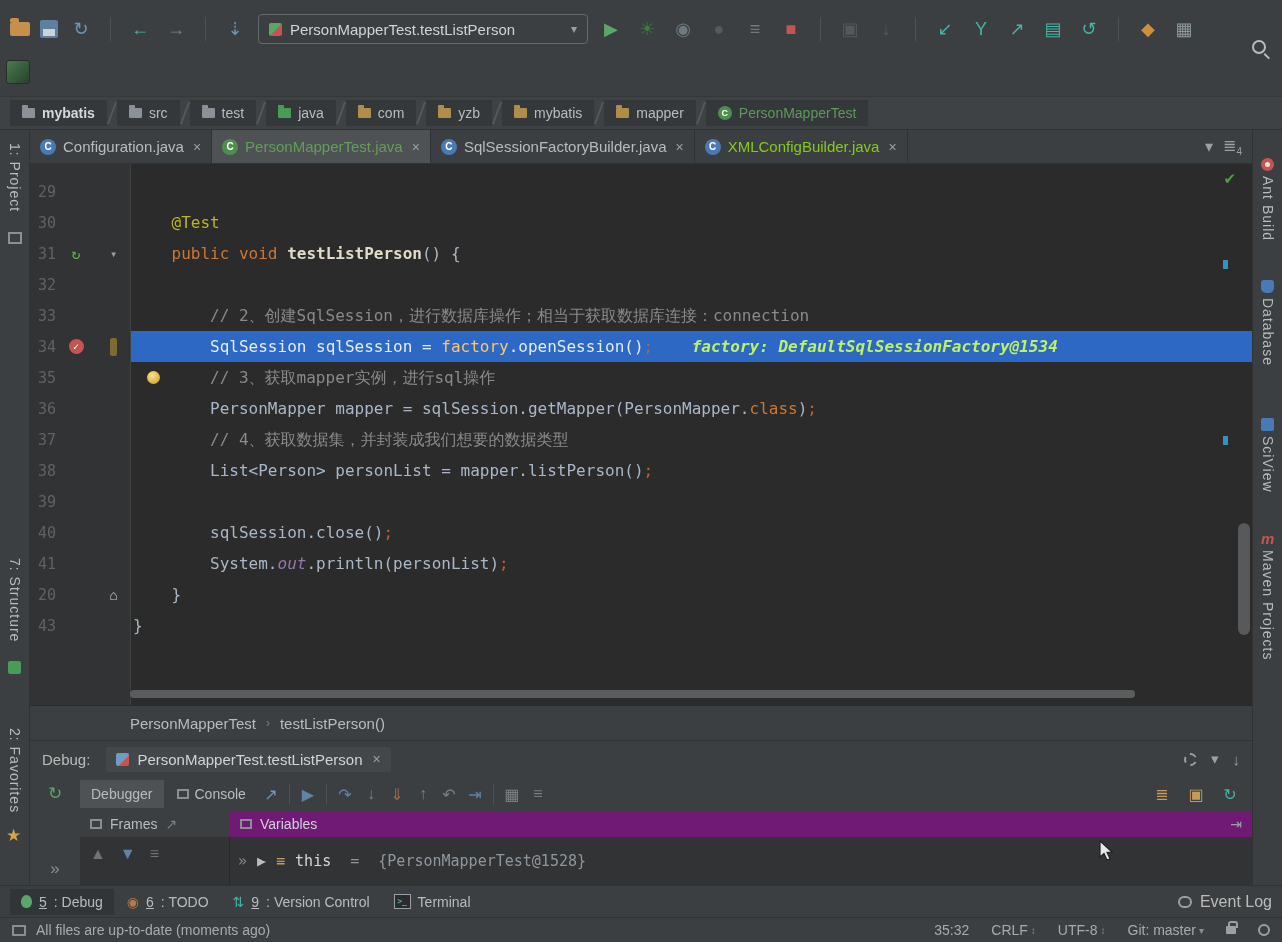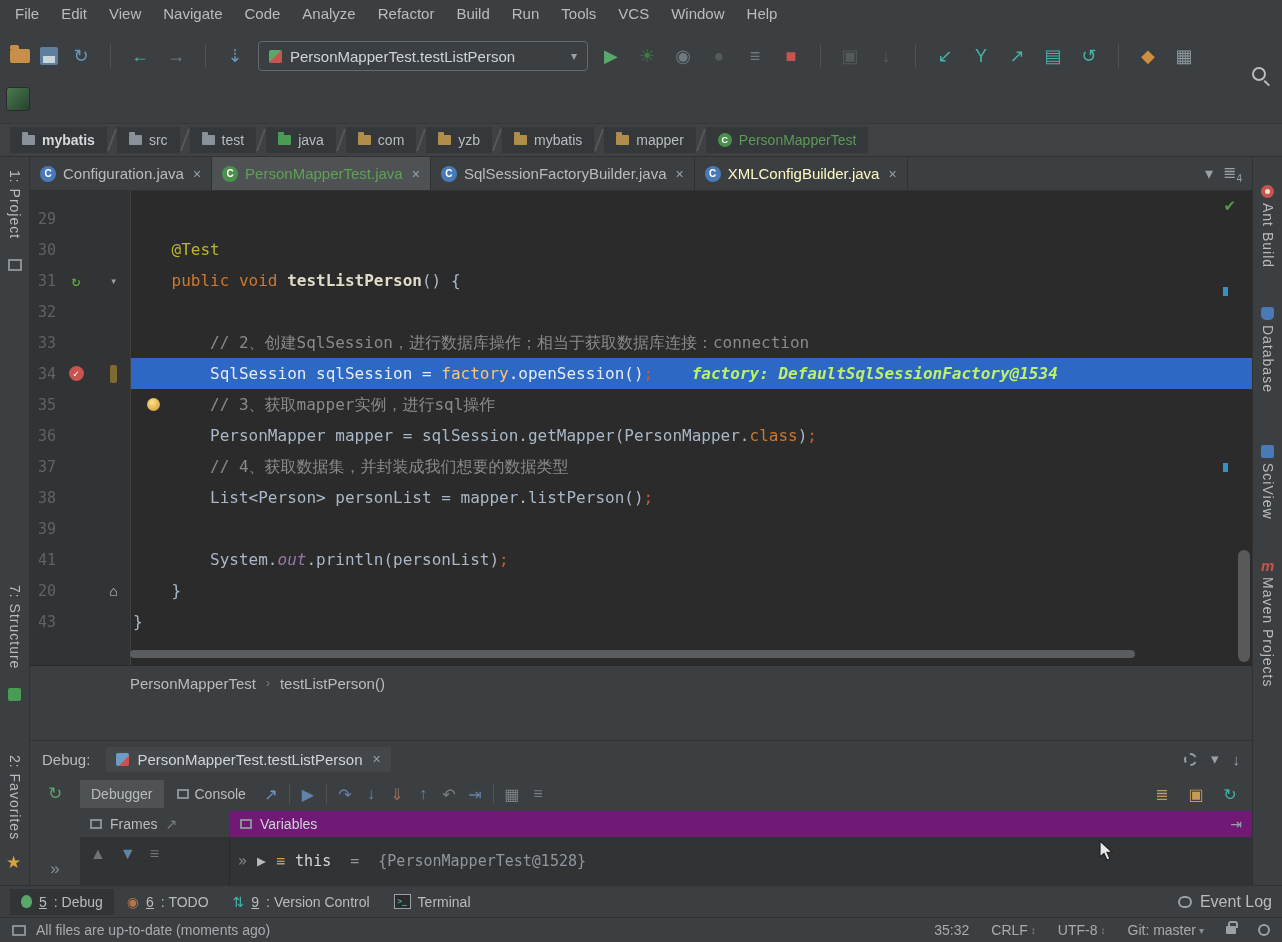--- a/index.html
+++ b/index.html
@@ -106,21 +106,21 @@
   .ed-mark { position:absolute; right:24px; width:5px; height:9px; background:#3592c4; }
   .vscroll { position:absolute; right:2px; top:359px; width:12px; height:112px; background:rgba(170,175,180,.35); border-radius:6px; }
   .hscroll { position:absolute; left:100px; width:1005px; bottom:7px; height:8px; background:#5a5d5e; border-radius:4px; }
 
   
   .navcrumb { height:35px; flex:none; display:flex; align-items:center; gap:10px; padding-left:100px;
               background:#3c3f41; border-top:1px solid #2a2a2a; font-size:15px; color:#b8bcbf; }
   .navcrumb .sep { color:#7a7f83; font-size:12px; }
 
   
-  .debug { height:145px; flex:none; display:flex; flex-direction:column; background:#3c3f41; border-top:1px solid #323232;margin-top:40px; }
+  .debug { height:145px; flex:none; display:flex; flex-direction:column; background:#3c3f41; border-top:1px solid #323232; }
   .dhead { height:36px; flex:none; display:flex; align-items:center; padding:0 12px; font-size:15px; }
   .dbgtab { display:flex; align-items:center; gap:8px; margin-left:16px; padding:4px 10px; background:#43474a; border-radius:2px; }
   .dbgtab-icon { width:13px; height:13px; border-radius:2px; background:linear-gradient(135deg,#6e9bc5 60%,#c75450 60%); }
   .dbgtab-label { color:#d0d4d9; }
   .dhead-right { margin-left:auto; display:flex; align-items:center; gap:14px; color:#9aa0a6; }
   .gear-icon { width:13px; height:13px; border:2px dashed #9aa0a6; border-radius:50%; display:inline-block; }
   .dbody { flex:1; display:flex; min-height:0; }
   .dcol { width:50px; flex:none; display:flex; flex-direction:column; align-items:center;
           justify-content:space-between; padding:6px 0; }
   .dcol span { font-size:17px; }
@@ -167,35 +167,20 @@
                        border:2px solid #9aa0a6; border-bottom:none; border-radius:3px 3px 0 0; }
   .pie-icon { width:12px; height:12px; border-radius:50%; border:2px solid #9aa0a6; display:inline-block; }
 
   .cursor { position:absolute; left:1098px; top:840px; z-index:99; }
 </style>
 </head>
 <body>
 
 <div class="app">
 
-  <div class="menubar" id="menubar">
-      <span class="menu-item">File</span>
-      <span class="menu-item">Edit</span>
-      <span class="menu-item">View</span>
-      <span class="menu-item">Navigate</span>
-      <span class="menu-item">Code</span>
-      <span class="menu-item">Analyze</span>
-      <span class="menu-item">Refactor</span>
-      <span class="menu-item">Build</span>
-      <span class="menu-item">Run</span>
-      <span class="menu-item">Tools</span>
-      <span class="menu-item">VCS</span>
-      <span class="menu-item">Window</span>
-      <span class="menu-item">Help</span>
-    </div>
 
   <div class="toolbar">
     <div class="tb-group" id="tb-group1">
         <span class="tb-icon icon-folder"></span>
         <span class="tb-icon icon-save"></span>
         <span class="tb-icon" style="color: rgb(104, 151, 187);">↻</span>
         <span class="tb-sep"></span>
         <span class="tb-icon" style="color: rgb(69, 179, 167);">←</span>
         <span class="tb-icon" style="color: rgb(120, 127, 133);">→</span>
         <span class="tb-sep"></span>
@@ -311,21 +296,21 @@
             <span class="tab-label" style="color: rgb(97, 160, 84);">PersonMapperTest.java</span>
             <span class="tab-close">×</span>
           </div>
           <div class="tab">
             <span class="class-icon" style="background: rgb(74, 122, 181);">C</span>
             <span class="tab-label" style="color: rgb(184, 188, 191);">SqlSessionFactoryBuilder.java</span>
             <span class="tab-close">×</span>
           </div>
           <div class="tab">
             <span class="class-icon" style="background: rgb(74, 122, 181);">C</span>
-            <span class="tab-label" style="color: #fef9c3;">XMLConfigBuilder.java</span>
+            <span class="tab-label" style="color: #84cc16;">XMLConfigBuilder.java</span>
             <span class="tab-close">×</span>
           </div>
           <div class="tabs-right">
             <span>▾</span>
             <span>≣<span class="tablist-count">4</span></span>
           </div>
         </div>
 
       <div class="editor">
         <div class="gutter-bg"></div>
@@ -418,20 +403,28 @@
               </div>
               <div class="code"><span class="seg p">        </span><span class="seg p">List&lt;Person&gt; personList = mapper.listPerson()</span><span class="seg s">;</span></div>
             </div>
             <div class="ed-row">
               <div class="gcell">
                 <span class="lnum">39</span>
                 <div class="s1"></div>
                 <div class="s2"></div>
               </div>
               <div class="code"><span class="seg p">        </span></div>
+            </div>
+            <div class="ed-row">
+              <div class="gcell">
+                <span class="lnum">40</span>
+                <div class="s1"></div>
+                <div class="s2"></div>
+              </div>
+              <div class="code"><span class="seg p">        </span><span class="seg p">sqlSession.close()</span><span class="seg s">;</span></div>
             </div>
             <div class="ed-row">
               <div class="gcell">
                 <span class="lnum">41</span>
                 <div class="s1"></div>
                 <div class="s2"></div>
               </div>
               <div class="code"><span class="seg p">        </span><span class="seg p">System.</span><span class="seg f">out</span><span class="seg p">.println(personList)</span><span class="seg s">;</span></div>
             </div>
             <div class="ed-row">

